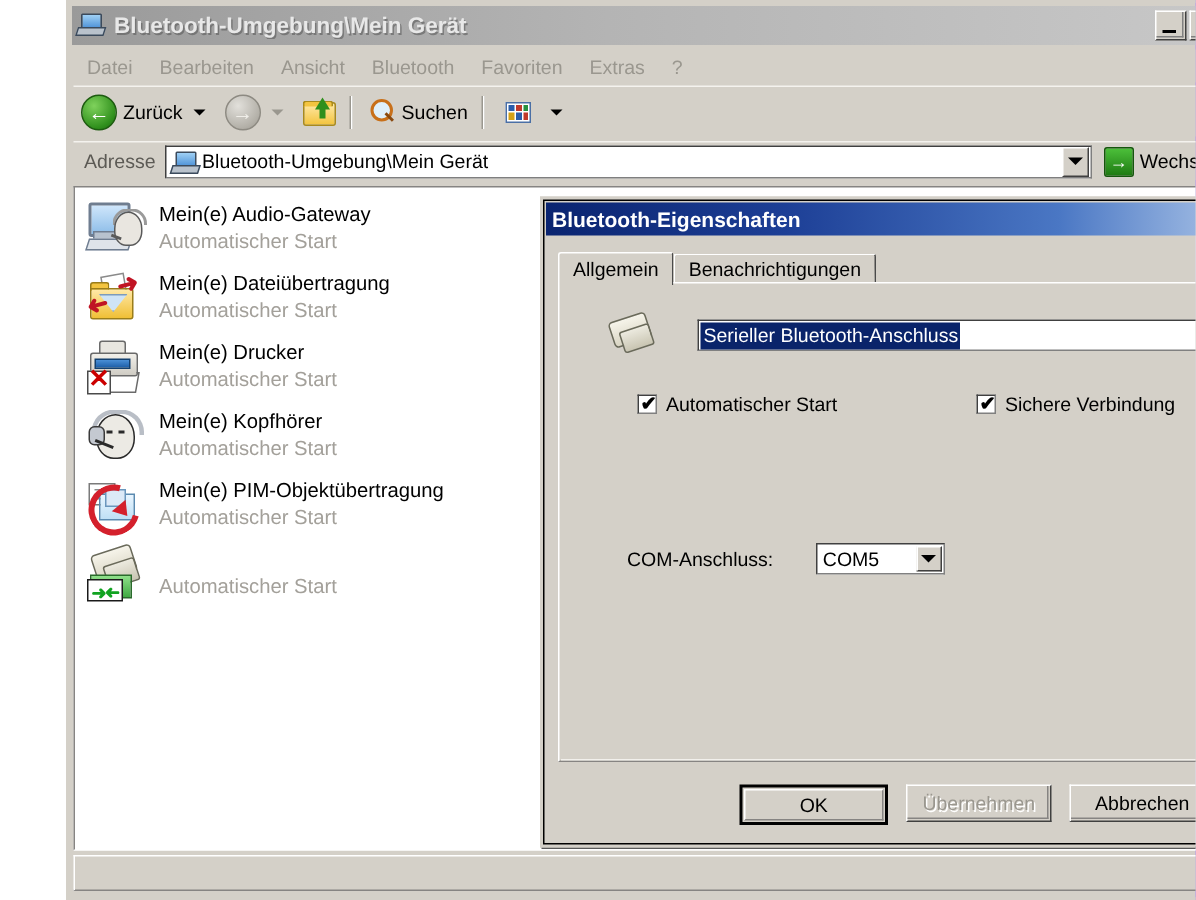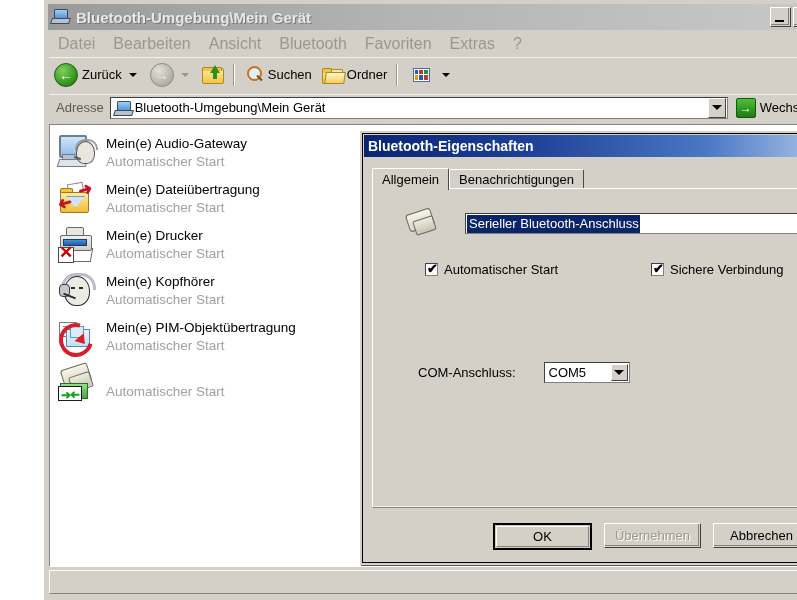--- a/index.html
+++ b/index.html
@@ -86,21 +86,21 @@
 
   
   .menubar {
     position: absolute; left: 3px; top: 31px;
     width: 791px; height: 22px;
     background: #d4d0c8;
     display: flex; align-items: center;
     box-sizing: border-box;
   }
   .menu-item {
-    font-size: 16px; color: #9a978f;
+    font-size: 13px; color: #9a978f;
     padding: 2px 9px;
     white-space: nowrap;
     cursor: default;
   }
   .menu-logo-wrap {
     margin-left: auto; margin-right: 2px;
     width: 36px; height: 20px;
     background: #d4d0c8;
     border-left: 1px solid #ffffff;
     border-top: 1px solid #ffffff;
@@ -710,28 +710,20 @@
         </span>
       </div>
       <div class="tbar-sep"></div>
       <div class="tbar-btn">
         <span class="icon-search">
           <span class="lens"></span>
             <span class="handle"></span>
         </span>
         <span>Suchen</span>
       </div>
-      <div class="tbar-btn">
-        <span class="icon-folder">
-          <span class="back"></span>
-            <span class="tab2"></span>
-            <span class="front"></span>
-        </span>
-        <span>Ordner</span>
-      </div>
       <div class="tbar-sep"></div>
       <div class="tbar-btn">
         <span class="views-btn">
           <span class="views-grid">
               <i class="vg-b"></i>
               <i class="vg-r"></i>
               <i class="vg-g"></i>
               <i class="vg-y"></i>
               <i class="vg-b"></i>
               <i class="vg-r"></i>

